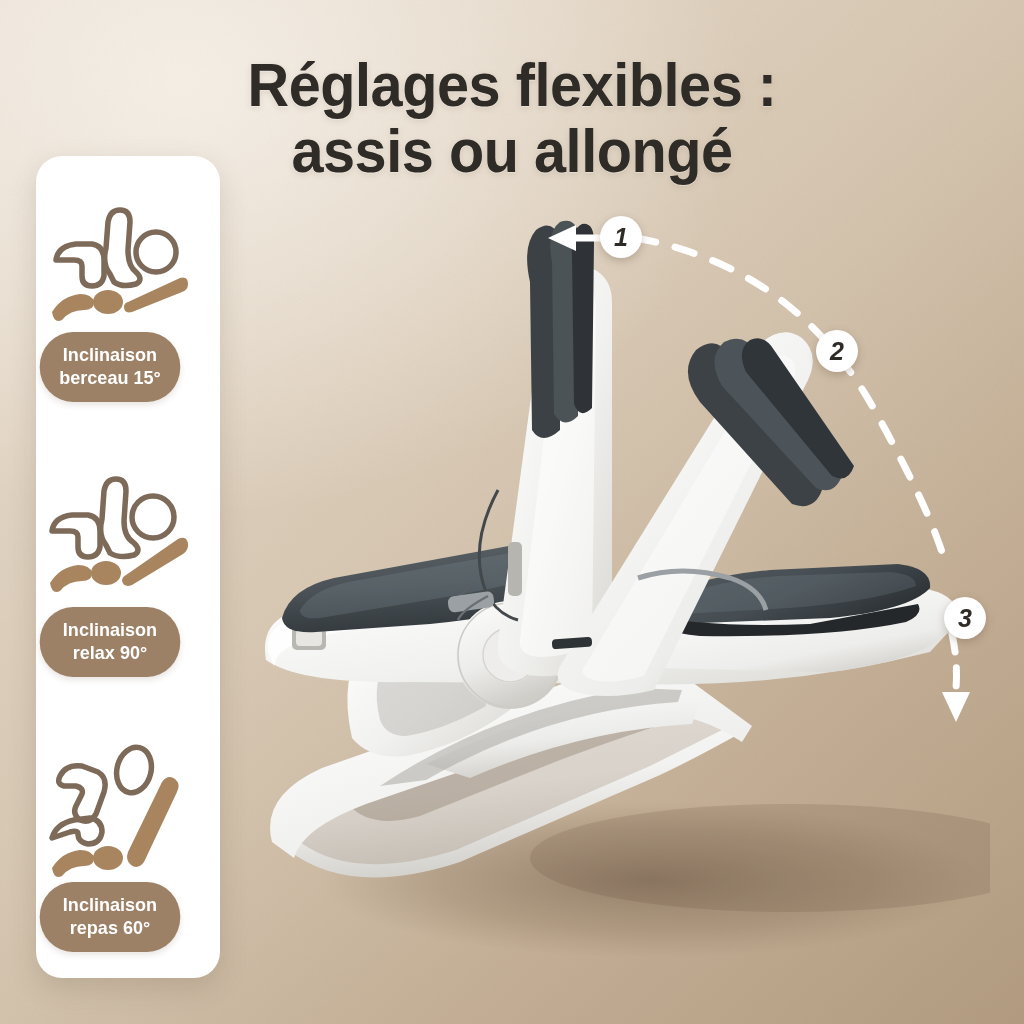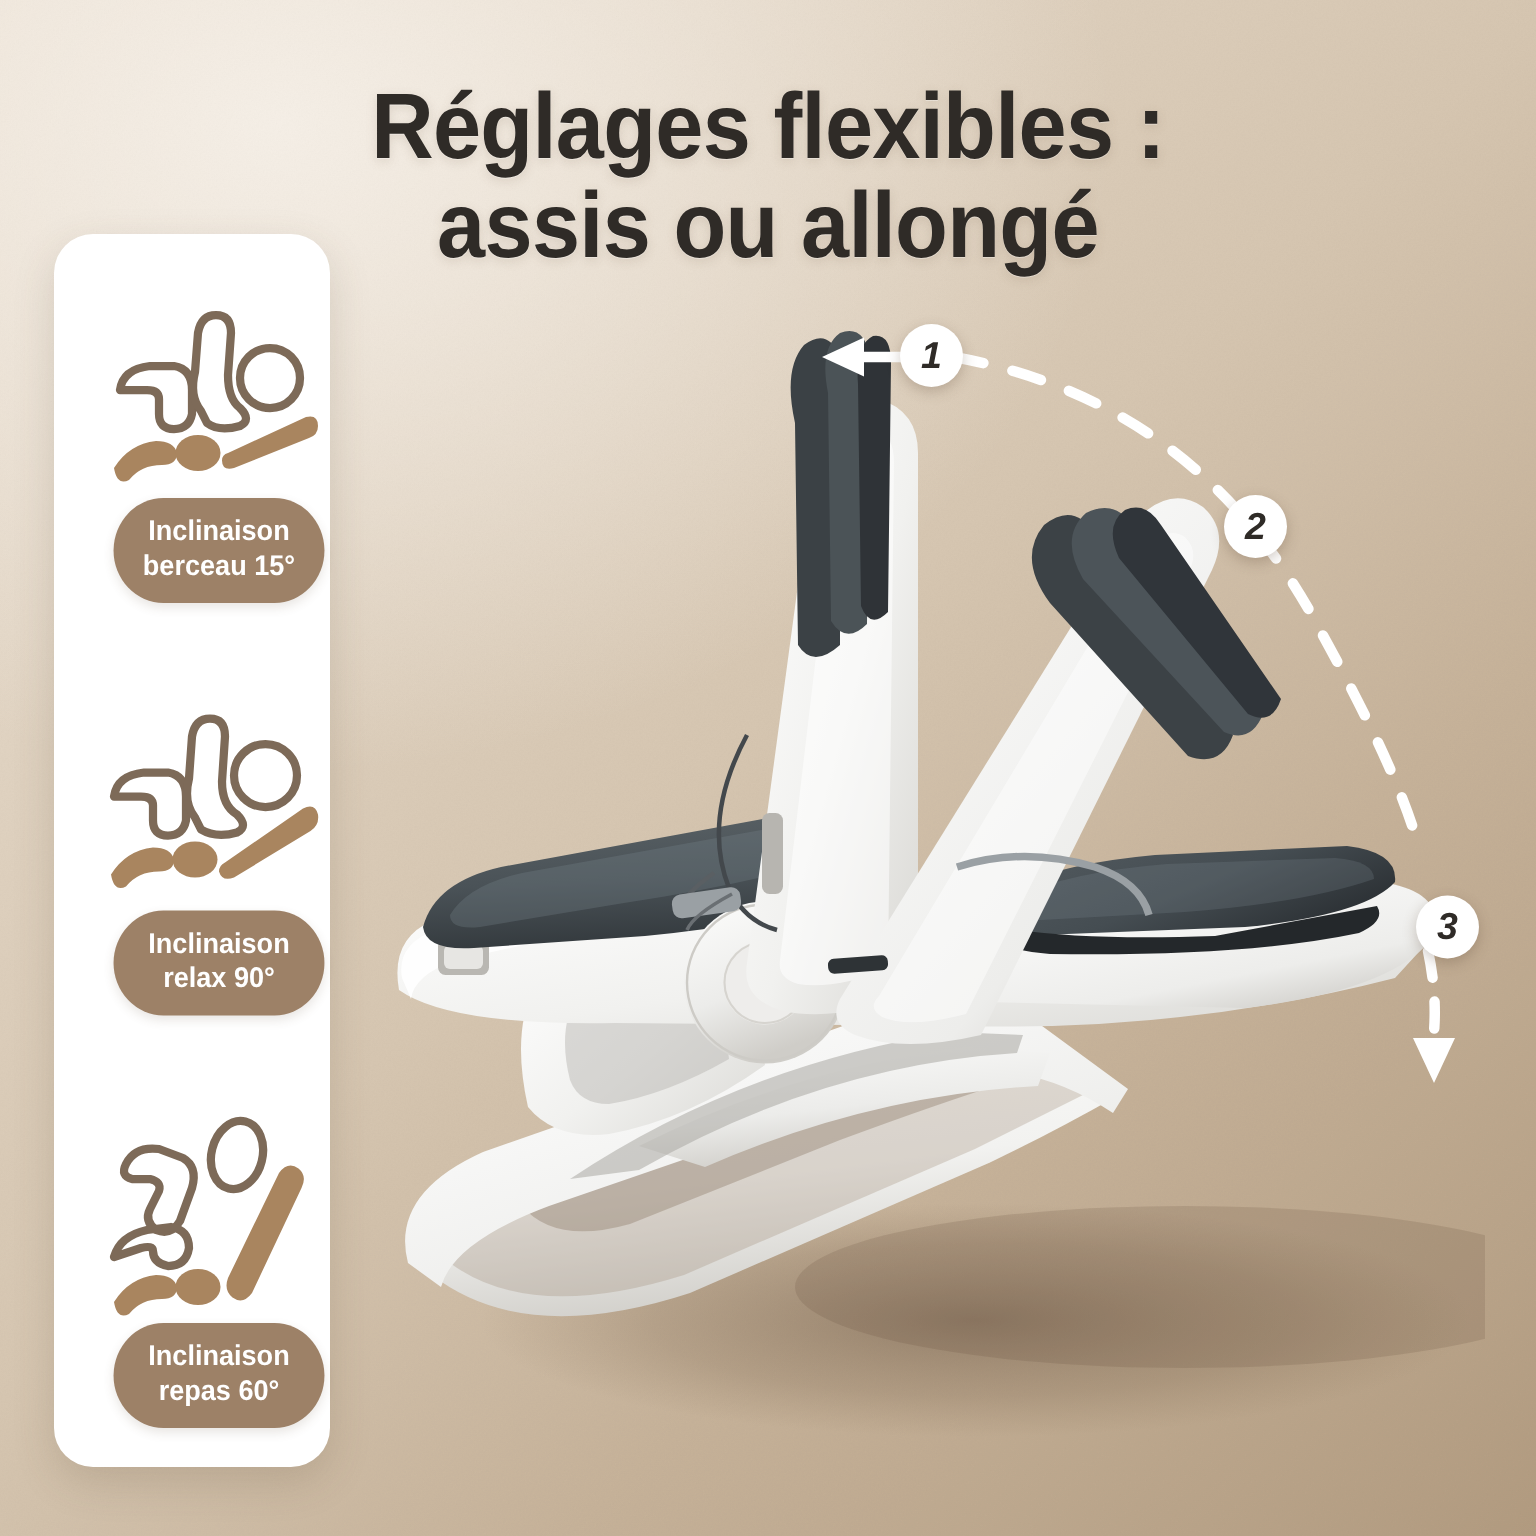--- a/index.html
+++ b/index.html
@@ -46,21 +46,21 @@
     left:36px; top:156px;
     width:184px; height:822px;
     background:#ffffff;
     border-radius:26px;
     box-shadow:0 10px 28px rgba(90,70,50,.18);
     display:flex;
     flex-direction:column;
     justify-content:space-between;
     padding:34px 0 26px 0;
   }
-  .feature { display:flex; flex-direction:column; align-items:flex-end; }
+  .feature { display:flex; flex-direction:column; align-items:flex-start; }
   .feature-icon { width:160px; height:140px; display:block; }
   .pill {
     margin-top:2px;
     background:#9d8167;
     color:#ffffff;
     border-radius:999px;
     padding:11px 14px 13px 14px;
     width:148px;
     text-align:center;
     font-size:19px;

